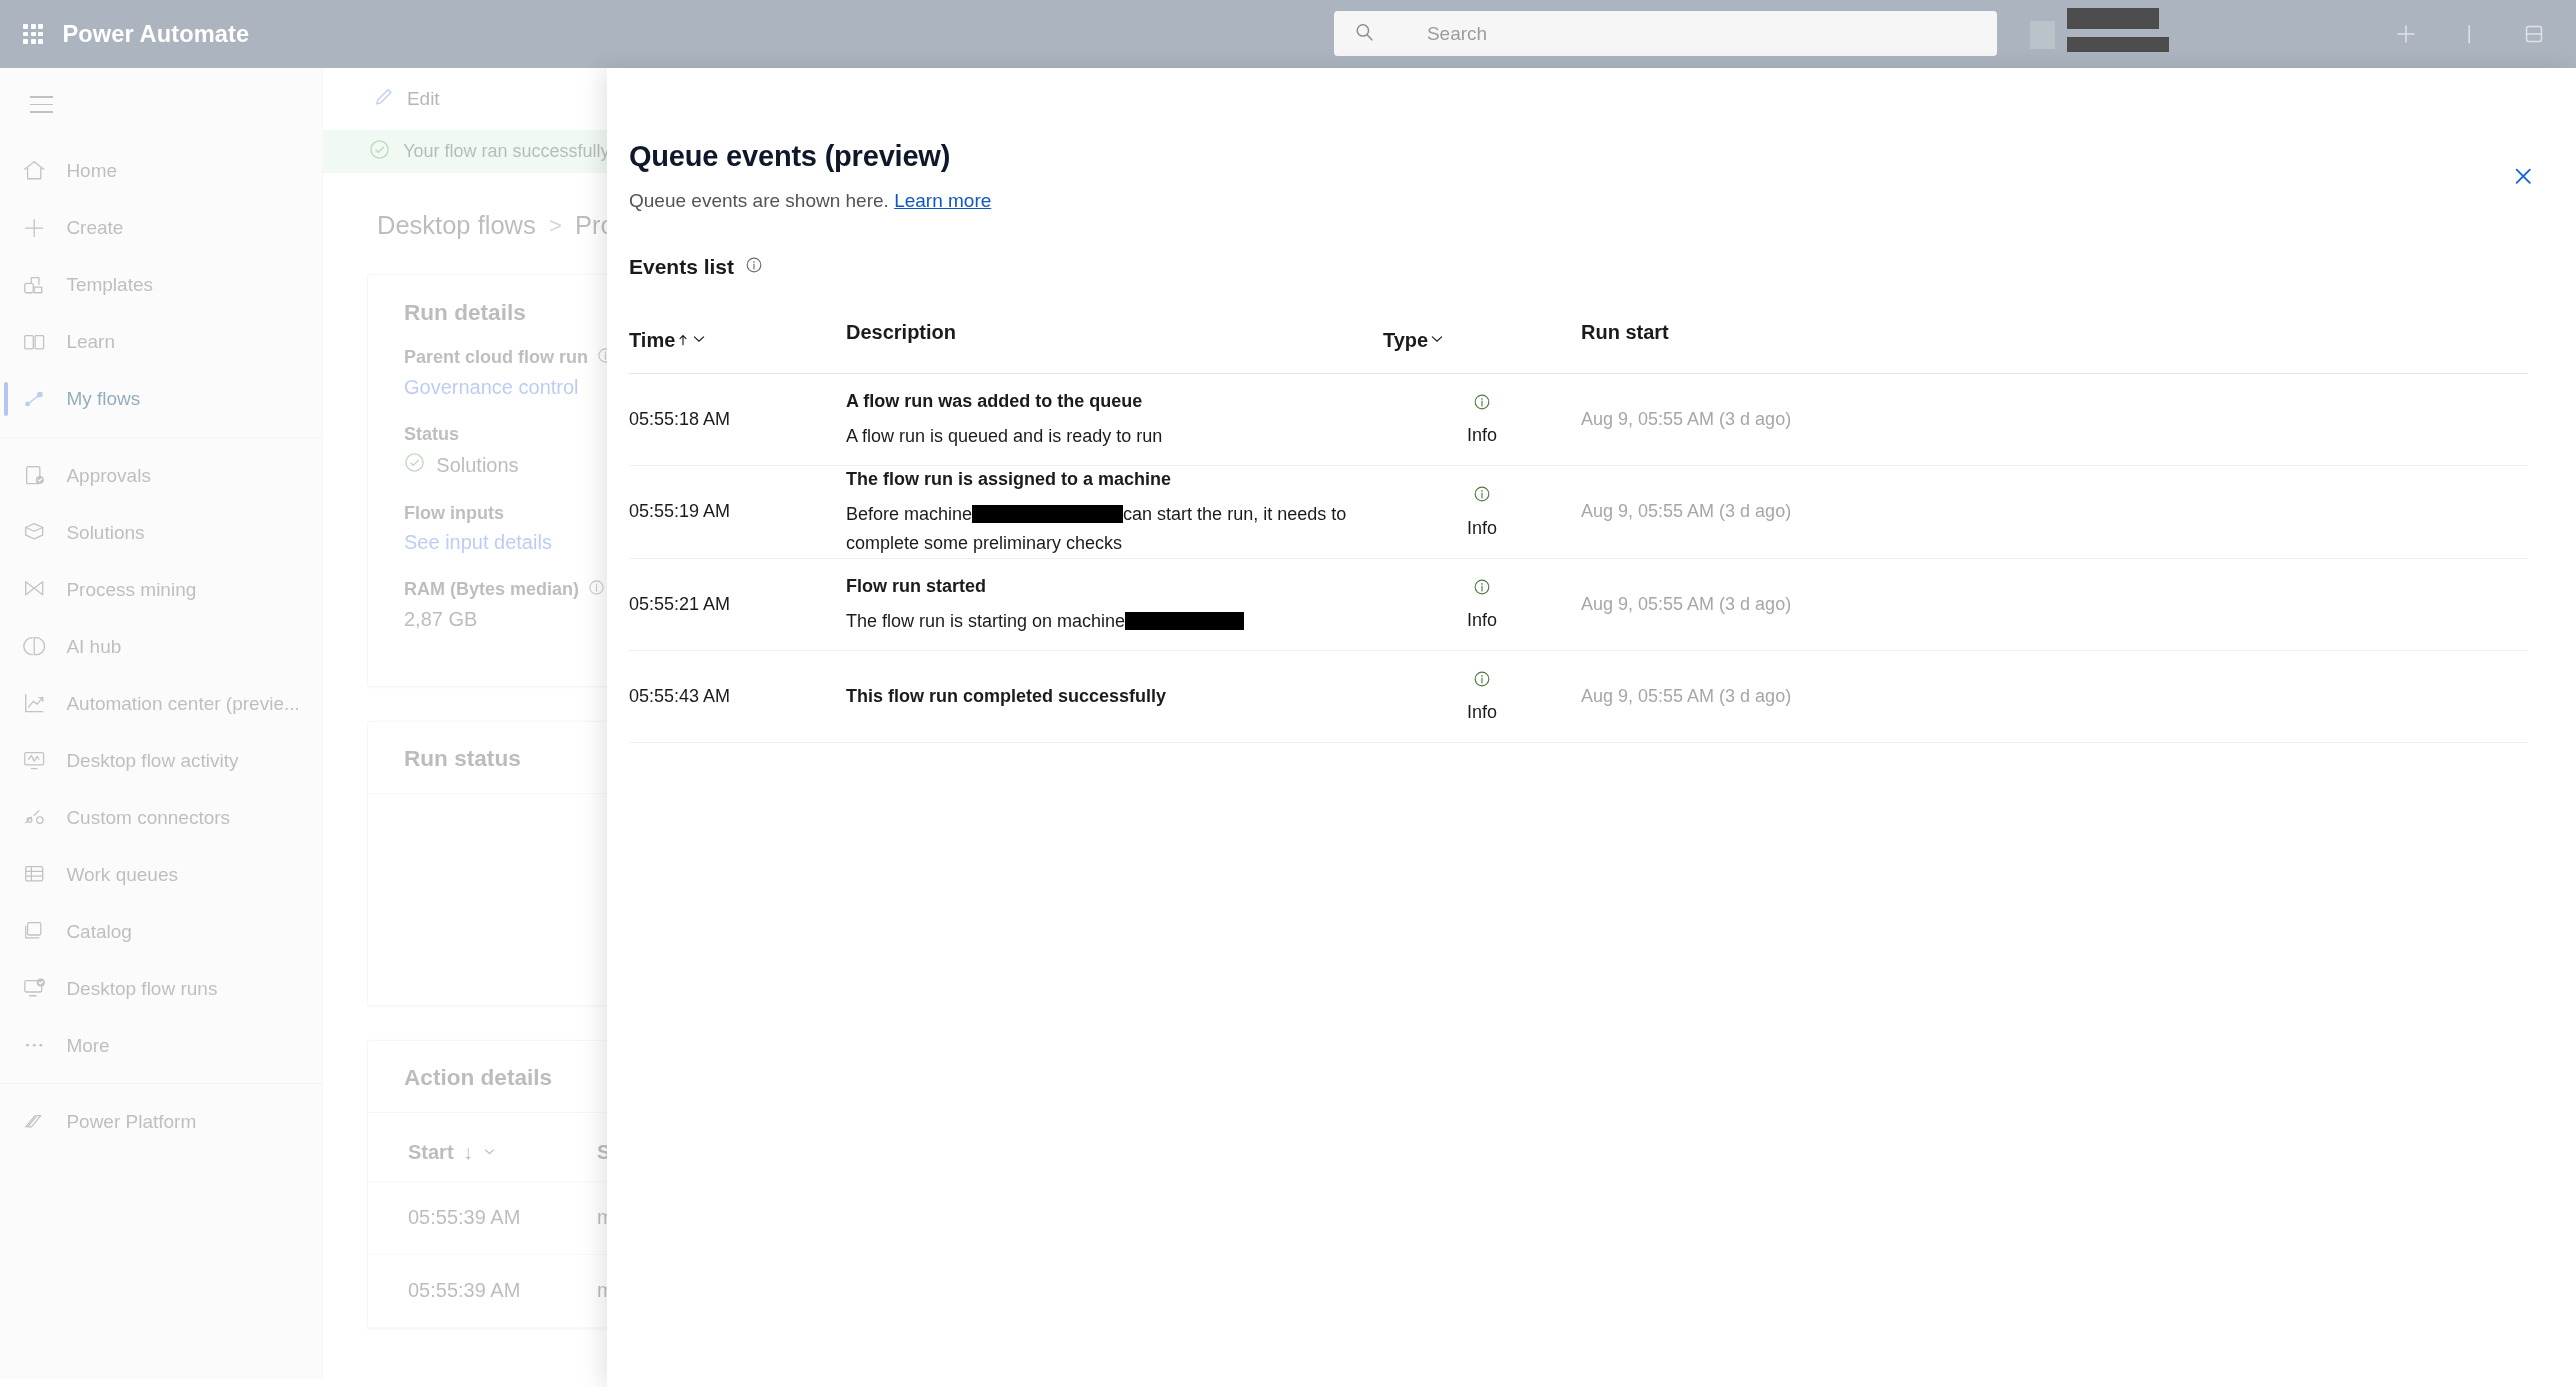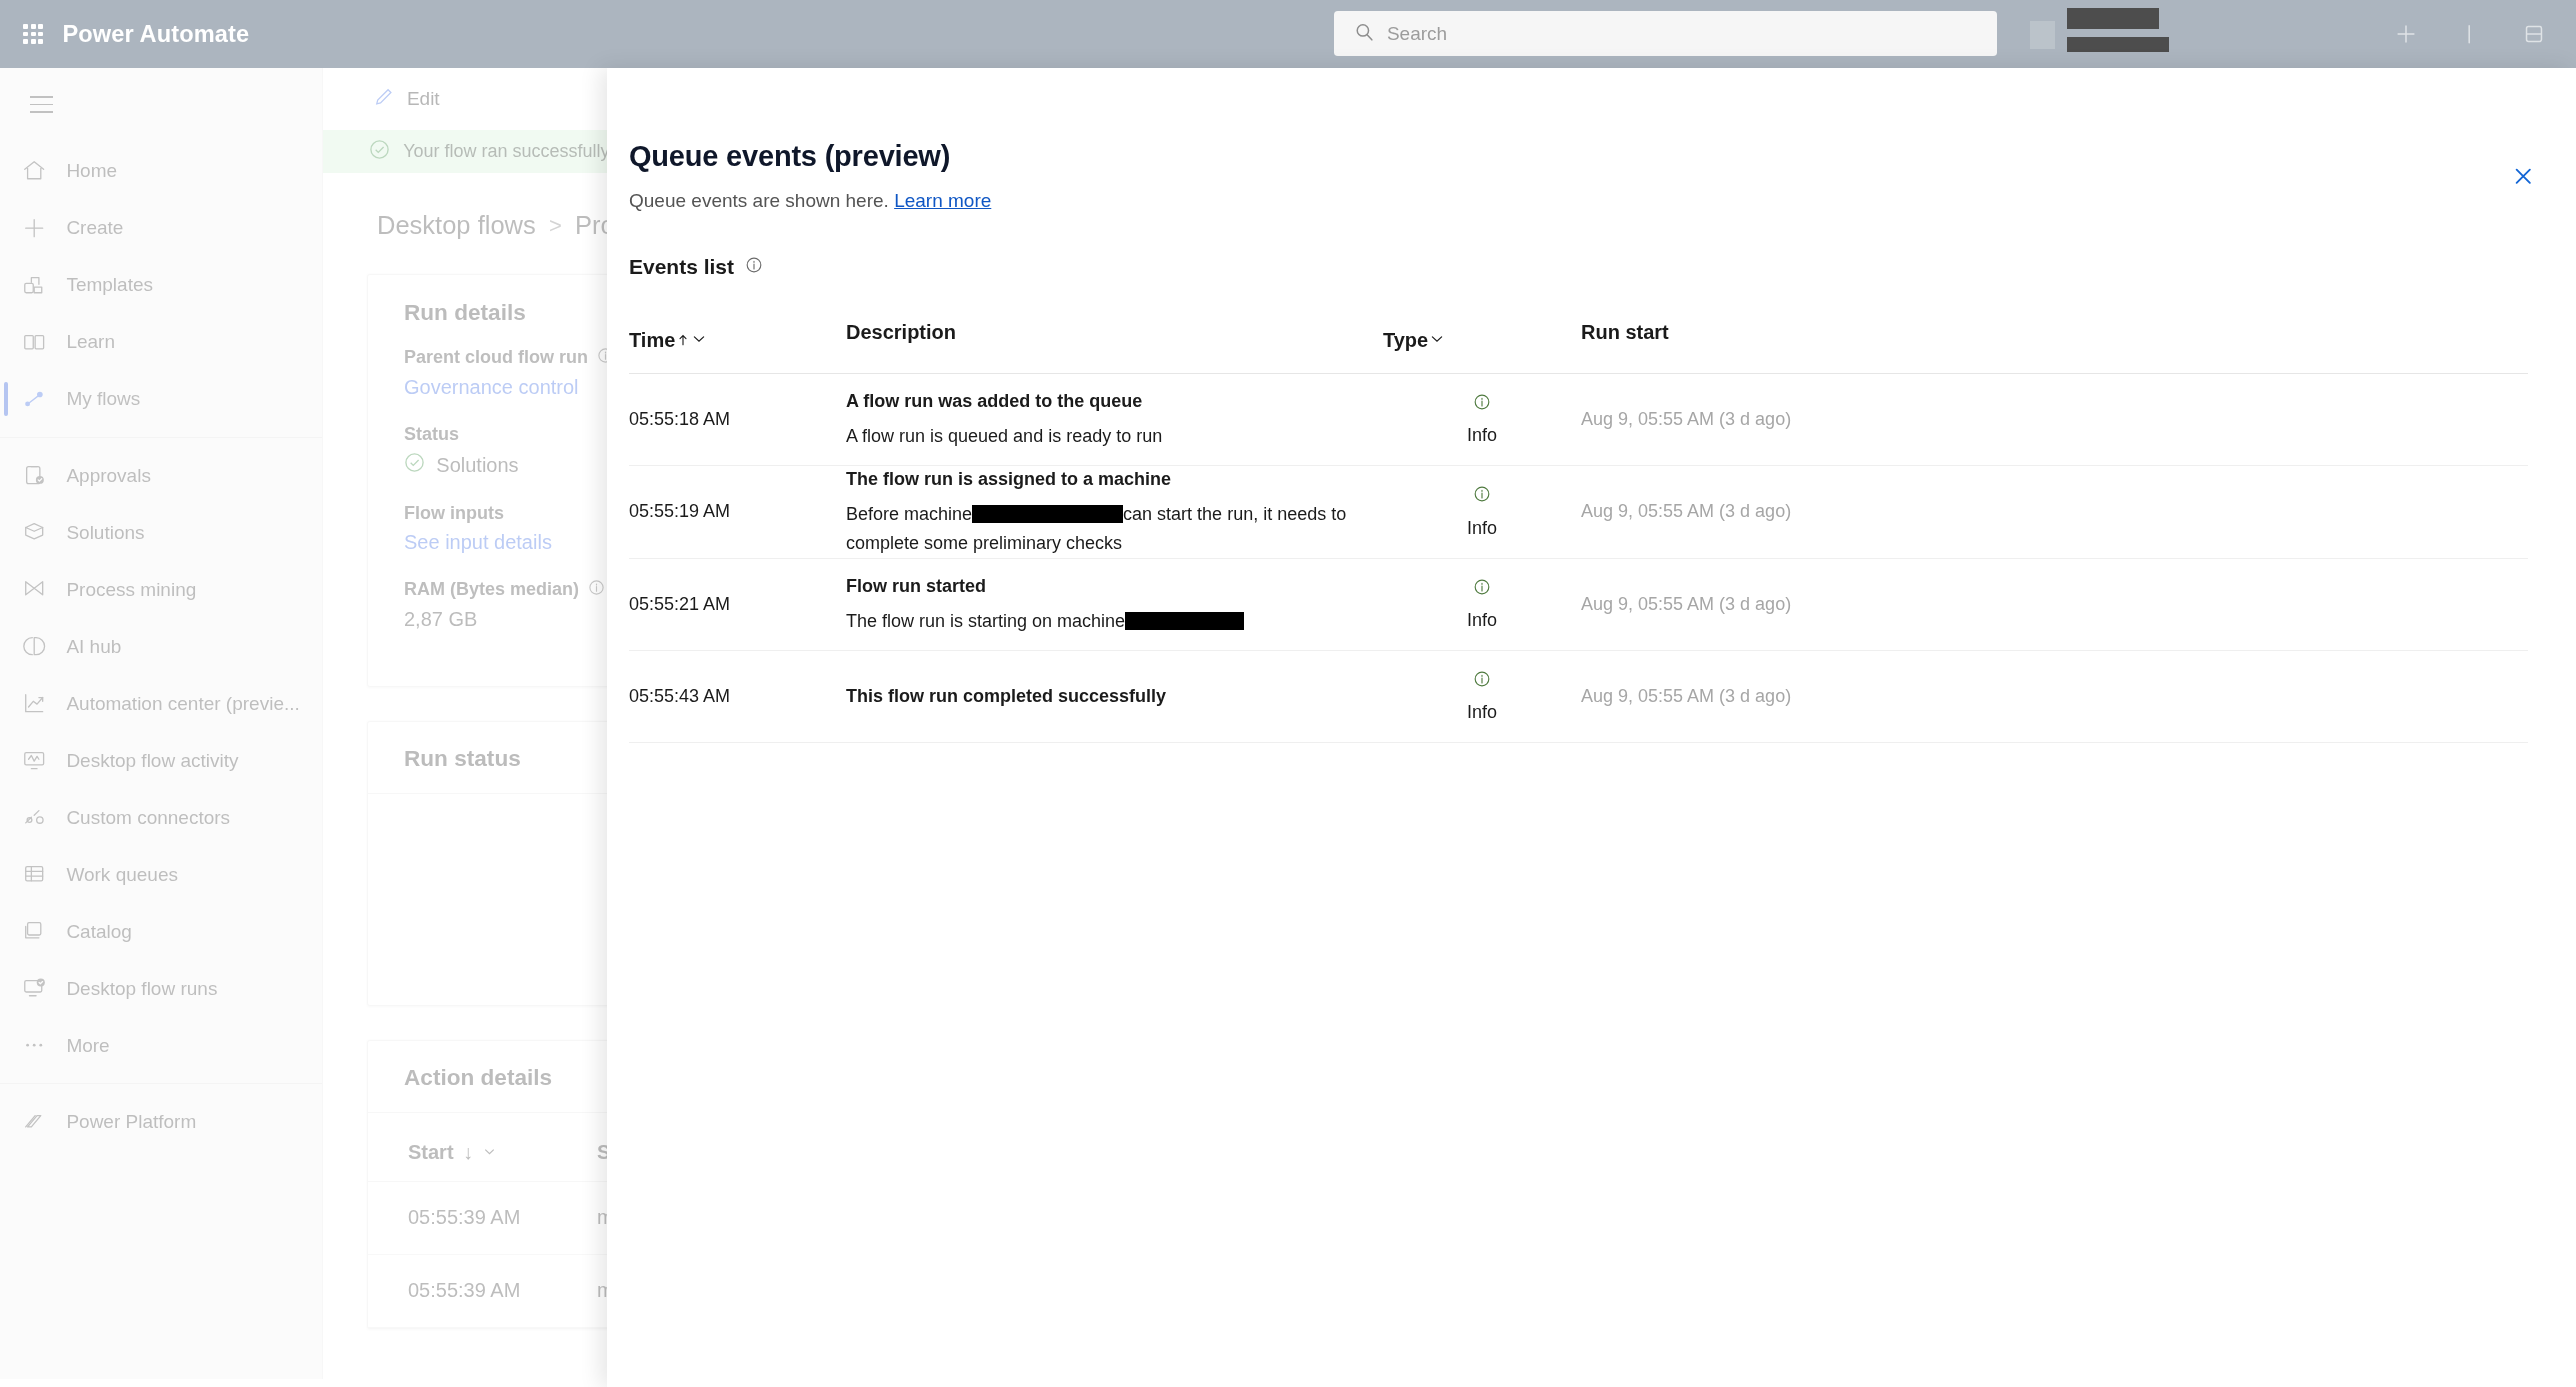--- a/index.html
+++ b/index.html
@@ -54,20 +54,21 @@
   .searchwrap {
     position: absolute;
     left: 1334px;
     top: 11.3px;
     width: 663px;
     height: 45px;
     background: #f2f2f2;
     border-radius: 3.8px;
     display: flex;
     align-items: center;
+    gap: 40px;
   }
   .search-icon {
     margin-left: 19px;
     margin-right: 11.3px;
     flex: none;
     display: block;
   }
   .search-input {
     border: 0;
     outline: 0;
@@ -150,21 +151,21 @@
     font-size: 19px;
   }
   .nav-item .ico {
     width: 26.4px; height: 26.4px;
     margin-right: 19px;
     flex: none;
     display: flex;
     align-items: center;
     justify-content: center;
   }
-  .nav-item.selected { color: #737373; }
+  .nav-item.selected { color: #0c4a6e; }
   .nav-item.selected .rail {
     position: absolute;
     left: 3.8px; top: 11.3px;
     width: 3.8px; height: 34px;
     background: #5b7fe0;
     border-radius: 1.9px;
   }
   .nav-sep {
     height: 0.9px;
     background: #e6e6e6;

